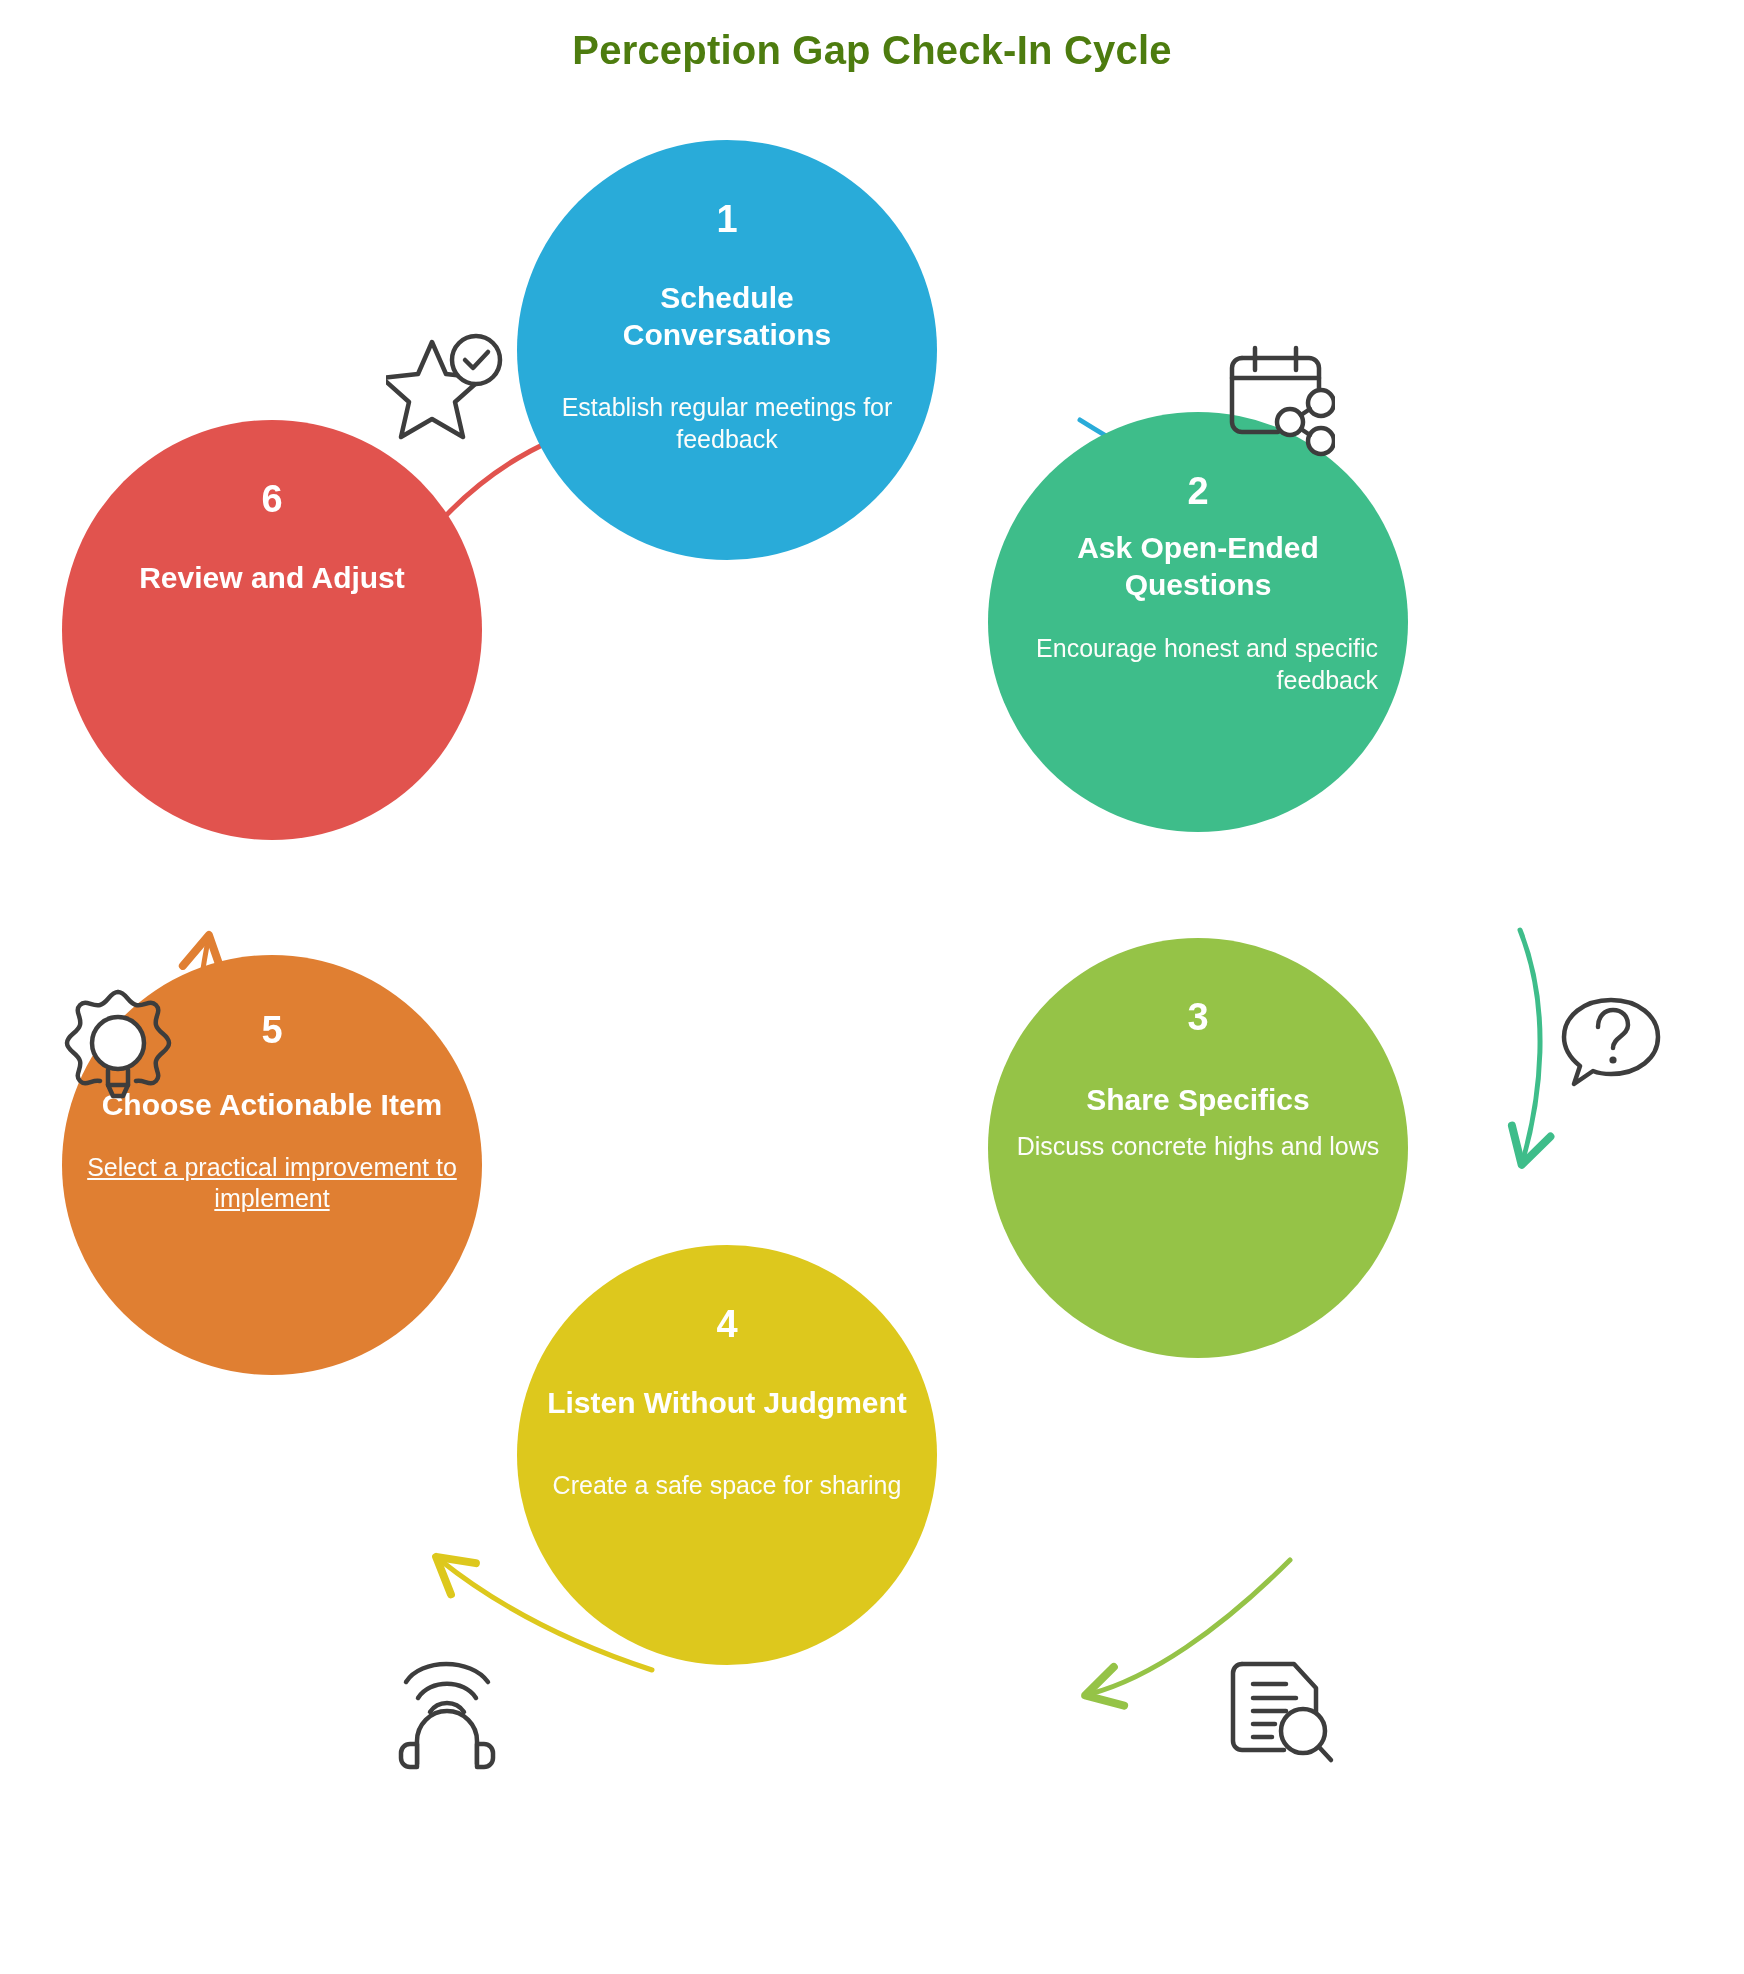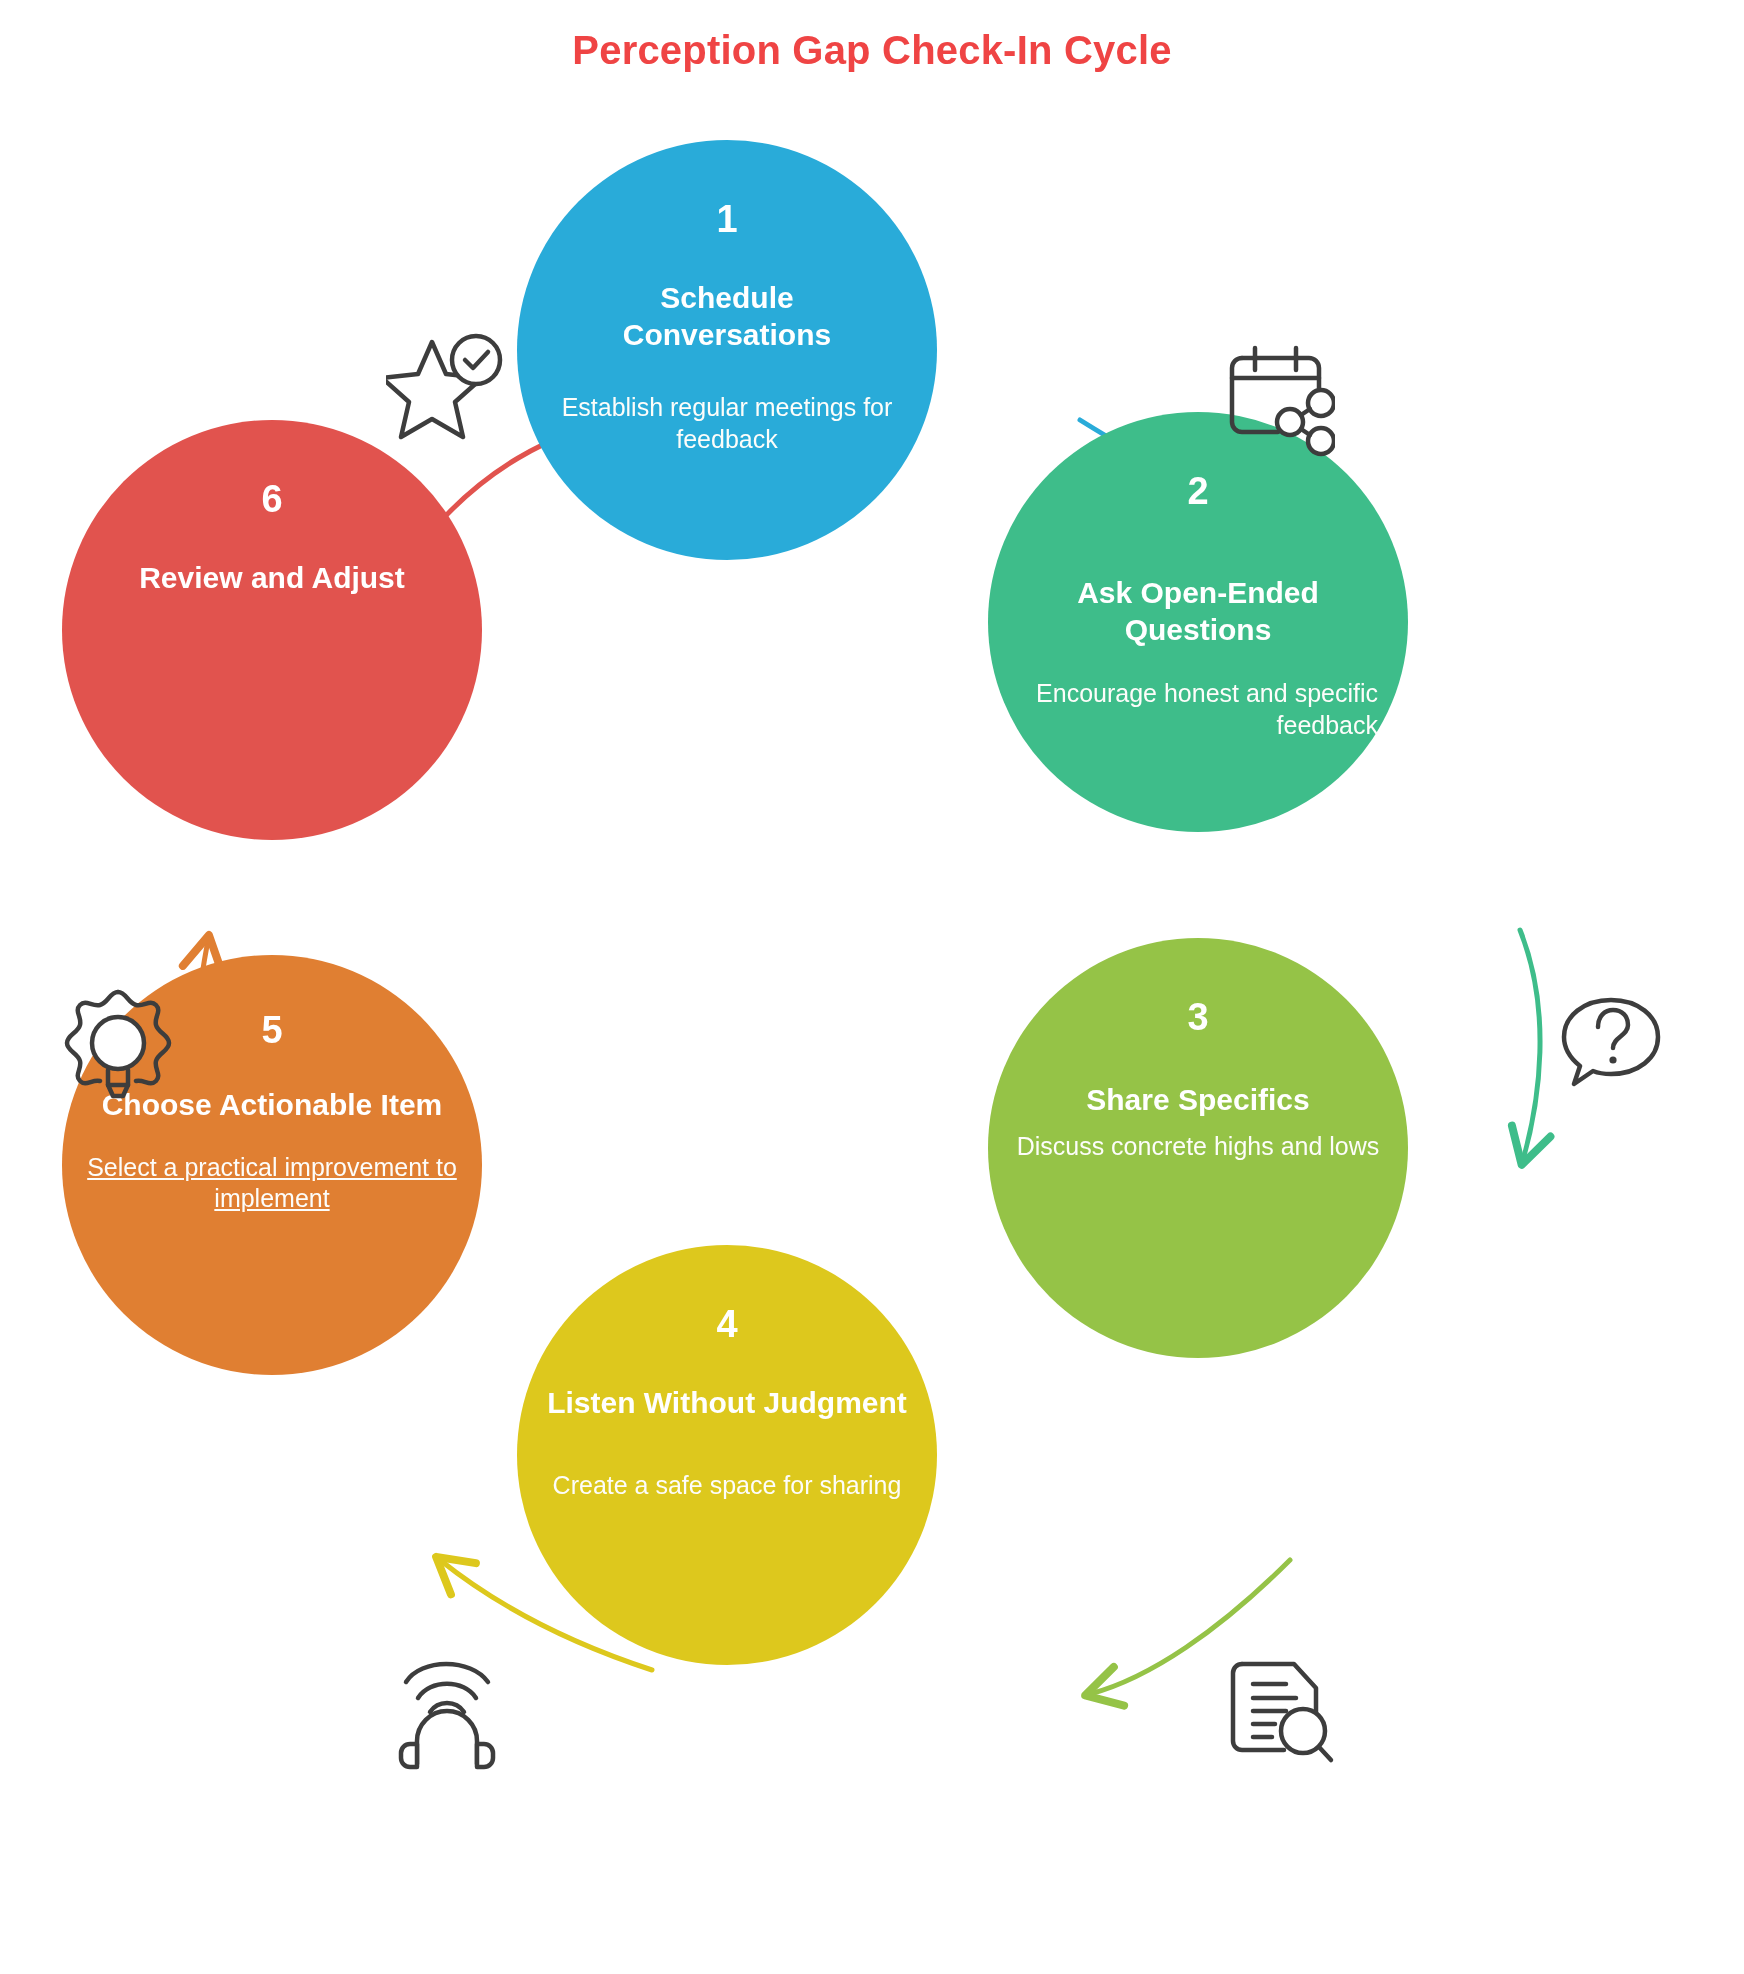--- a/index.html
+++ b/index.html
@@ -1,40 +1,40 @@
 <!DOCTYPE html>
 <html><head>
 <meta charset="utf-8">
 <style>
   html,body{margin:0;padding:0;background:#ffffff;}
   body{font-family:"Liberation Sans",sans-serif;}
   #stage{position:relative;width:1744px;height:1974px;background:#ffffff;overflow:hidden;}
 
   #title{
     position:absolute;left:0;top:28px;width:1744px;text-align:center;
-    font-size:40px;font-weight:bold;color:#ef4444;letter-spacing:.2px;
+    font-size:40px;font-weight:bold;color:#4d7c0f;letter-spacing:.2px;
   }
 
   .node{
     position:absolute;border-radius:50%;
     display:flex;flex-direction:column;align-items:center;justify-content:flex-start;
     text-align:center;color:#ffffff;box-sizing:border-box;
   }
   .node .num{font-size:38px;font-weight:bold;line-height:1;}
   .node .ttl{font-size:30px;font-weight:bold;line-height:1.22;}
   .node .dsc{font-size:25px;font-weight:400;line-height:1.26;color:#fdfdfa;}
 
   
   #n1{left:517px;top:140px;width:420px;height:420px;background:#29abd9;padding:60px 38px 0;}
   #n1 .num{margin-top:0px;}
   #n1 .ttl{margin-top:42px;}
   #n1 .dsc{margin-top:39px;}
 
   #n2{left:988px;top:412px;width:420px;height:420px;background:#3ebd8a;padding:60px 30px 0;}
-  #n2 .ttl{margin-top:65px;}
+  #n2 .ttl{margin-top:20px;}
   #n2 .dsc{margin-top:30px;text-align:right;}
 
   #n3{left:988px;top:938px;width:420px;height:420px;background:#95c347;padding:60px 26px 0;}
   #n3 .ttl{margin-top:46px;}
   #n3 .dsc{margin-top:12px;}
 
   #n4{left:517px;top:1245px;width:420px;height:420px;background:#ddc81d;padding:60px 28px 0;}
   #n4 .ttl{margin-top:42px;}
   #n4 .dsc{margin-top:48px;}
 

